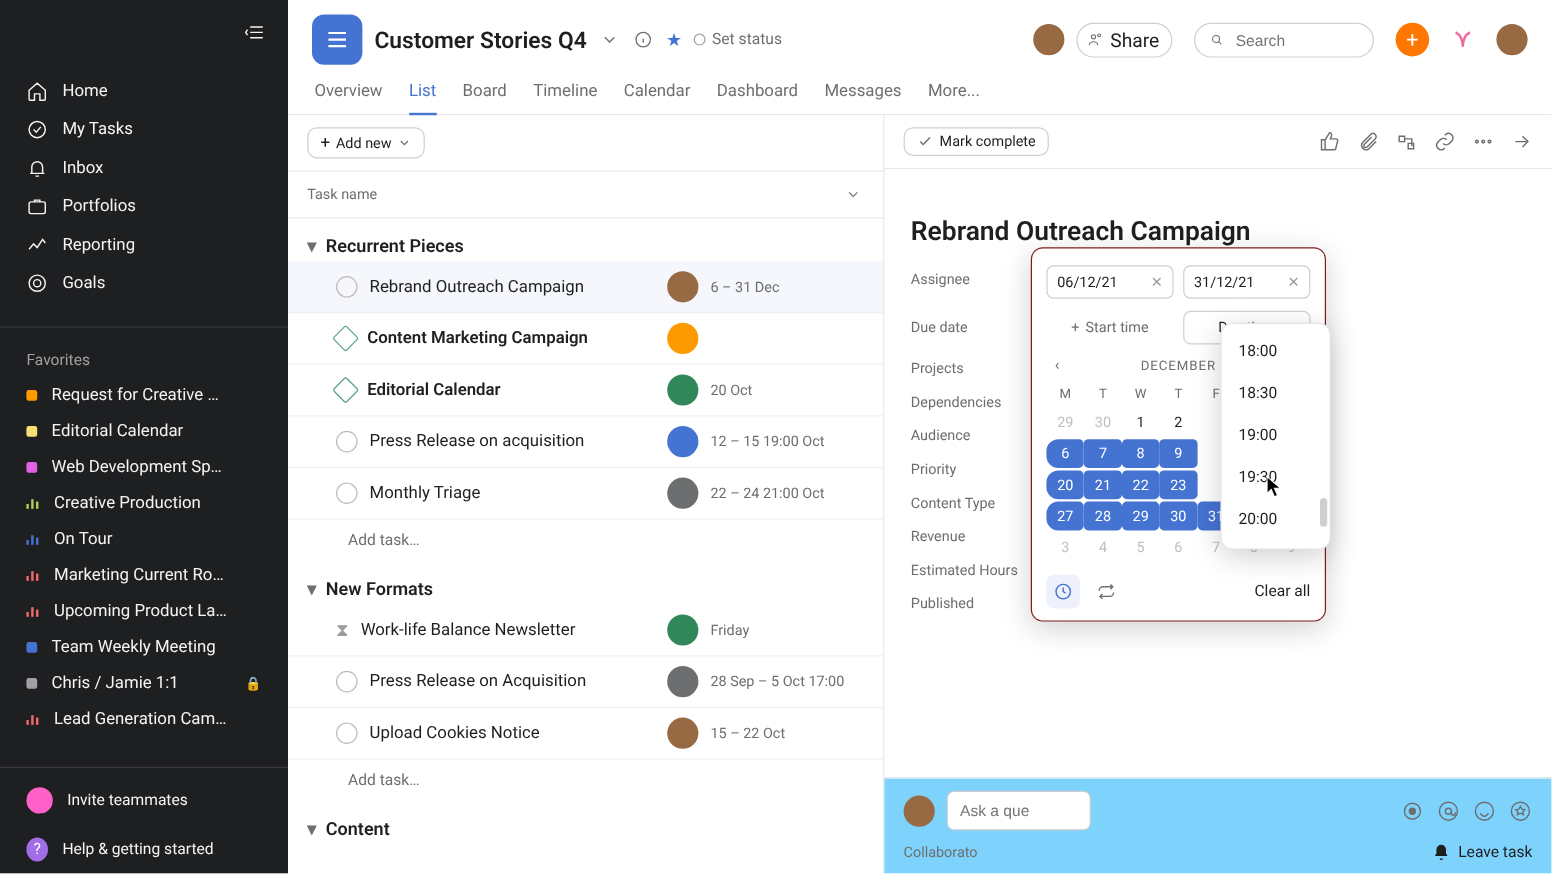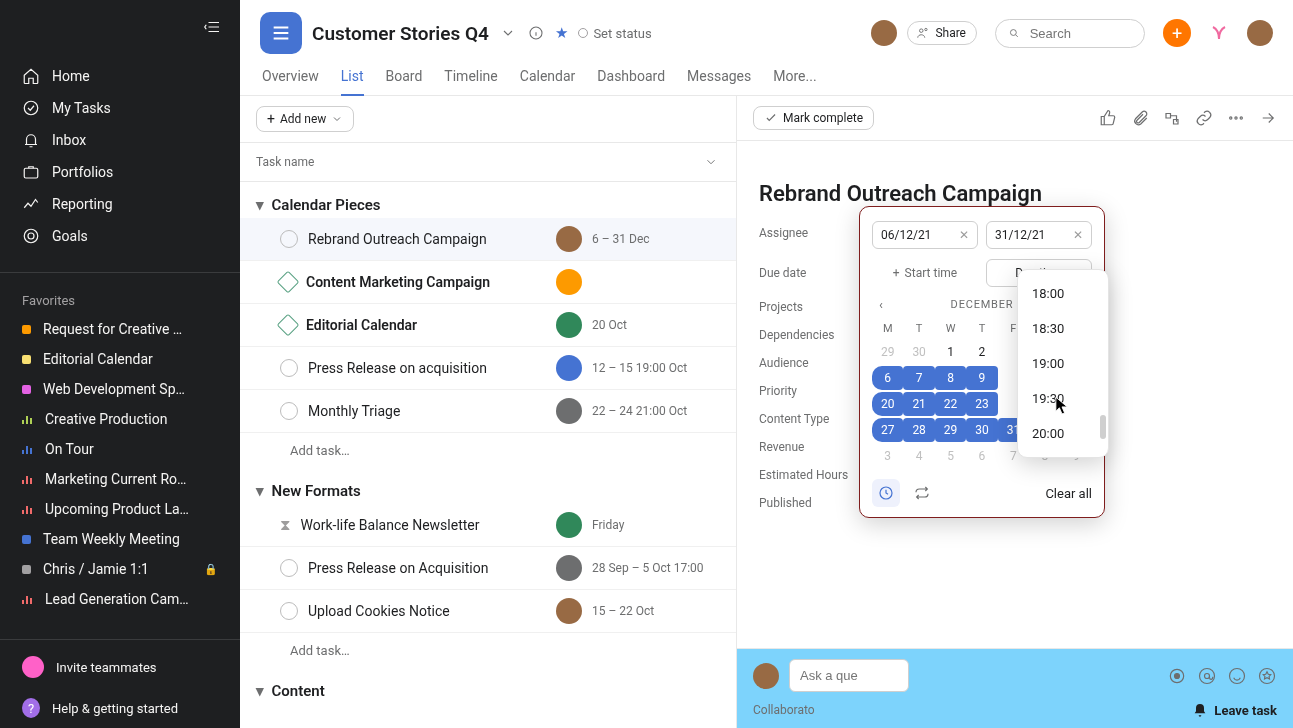--- a/index.html
+++ b/index.html
@@ -87,21 +87,21 @@
   }
   .proj-title { font-size:19px; font-weight:600; }
   .topbar .star { color:#4573d2; font-size:15px;}
   .topbar .info { color:var(--text-muted);}
   .set-status { color:var(--text-muted); font-size:13px; display:flex; gap:5px; align-items:center;}
   .set-status::before { content:""; width:8px; height:8px; border:1.5px solid #a2a0a2; border-radius:50%; }
   .topbar-spacer { flex:1; }
   .avatar { width:26px; height:26px; border-radius:50%; background:#b5651d; flex:0 0 26px; display:inline-block; }
   .chip {
     border:1px solid var(--border-dark); border-radius:20px; padding:4px 10px 4px 8px;
-    display:flex; align-items:center; gap:5px; font-size:12px; color:var(--text);
+    display:flex; align-items:center; gap:5px; font-size:16px; color:var(--text);
   }
   .search-box {
     border:1px solid var(--border-dark); border-radius:20px; padding:5px 12px;
     display:flex; align-items:center; gap:8px; width:150px; color:var(--text-muted);
     margin-left:8px;
   }
   .search-box input{border:none; outline:none; font-size:13px; width:100%; background:transparent; }
   .round-btn { width:28px; height:28px; border-radius:50%; background:var(--orange-btn); color:#fff; display:flex; align-items:center; justify-content:center; font-size:18px; margin-left:8px; }
   .topbar .help-ic { width:24px; height:24px; margin-left:6px; }
 
@@ -150,21 +150,21 @@
   .field-row .label { width:110px; color:var(--text-muted); font-size:12px;}
   .field-row .valbox { display:flex; align-items:center; gap:8px; font-size:13px;}
   .due-badge { border:1px solid var(--border-dark); width:26px; height:26px; border-radius:50%; display:flex; align-items:center; justify-content:center;}
 
   .detail-footer { margin-top:auto; border-top:1px solid var(--border); padding:10px 16px; background:#7dd3fc;}
   .comment-row { display:flex; align-items:center; gap:10px;}
   .comment-row input{ flex:1; border:1px solid var(--border-dark); border-radius:6px; padding:8px 10px; font-size:13px; max-width:120px;}
   .fc-ic { width:20px; height:20px; display:flex; align-items:center; justify-content:center; color:#6d6e6f;}
   .fc-ic svg { stroke:#6d6e6f; fill:none; stroke-width:1.4;}
   .collab-row { display:flex; align-items:center; gap:10px; padding-top:10px; color:var(--text-muted); font-size:12px;}
-  .leave-btn { margin-left:auto; display:flex; gap:6px; align-items:center; color:var(--text); font-size:13px;font-weight:bold;}
+  .leave-btn { margin-left:auto; display:flex; gap:6px; align-items:center; color:var(--text); font-size:13px;}
 
   
   .popover {
     position:absolute; top:110px; left:122px;
     width:246px; background:#fff;
     border:1px solid #7f1d1d; border-radius:10px;
     box-shadow: 0 6px 24px rgba(0,0,0,0.18);
     padding:14px 12px 10px 12px;
     z-index:10;
   }
@@ -433,21 +433,21 @@
         <span>Task name</span>
         <span class="chev ic">
             <svg viewBox="0 0 24 24" width="14">
               <path d="M6 9l6 6 6-6"></path>
             </svg>
           </span>
       </div>
       <div class="tasks" id="task-sections">
           <div class="section-row">
             <span class="tri"></span>
-            <span>Calendar Pieces</span>
+            <span>Recurrent Pieces</span>
           </div>
           <div class="task-row highlight">
             <span class="check"></span>
             <span class="task-name ">Rebrand Outreach Campaign</span>
             <span class="task-assignee av-a"></span>
             <span class="task-date">6 – 31 Dec</span>
           </div>
           <div class="task-row">
             <span class="milestone"></span>
             <span class="task-name bold">Content Marketing Campaign</span>

